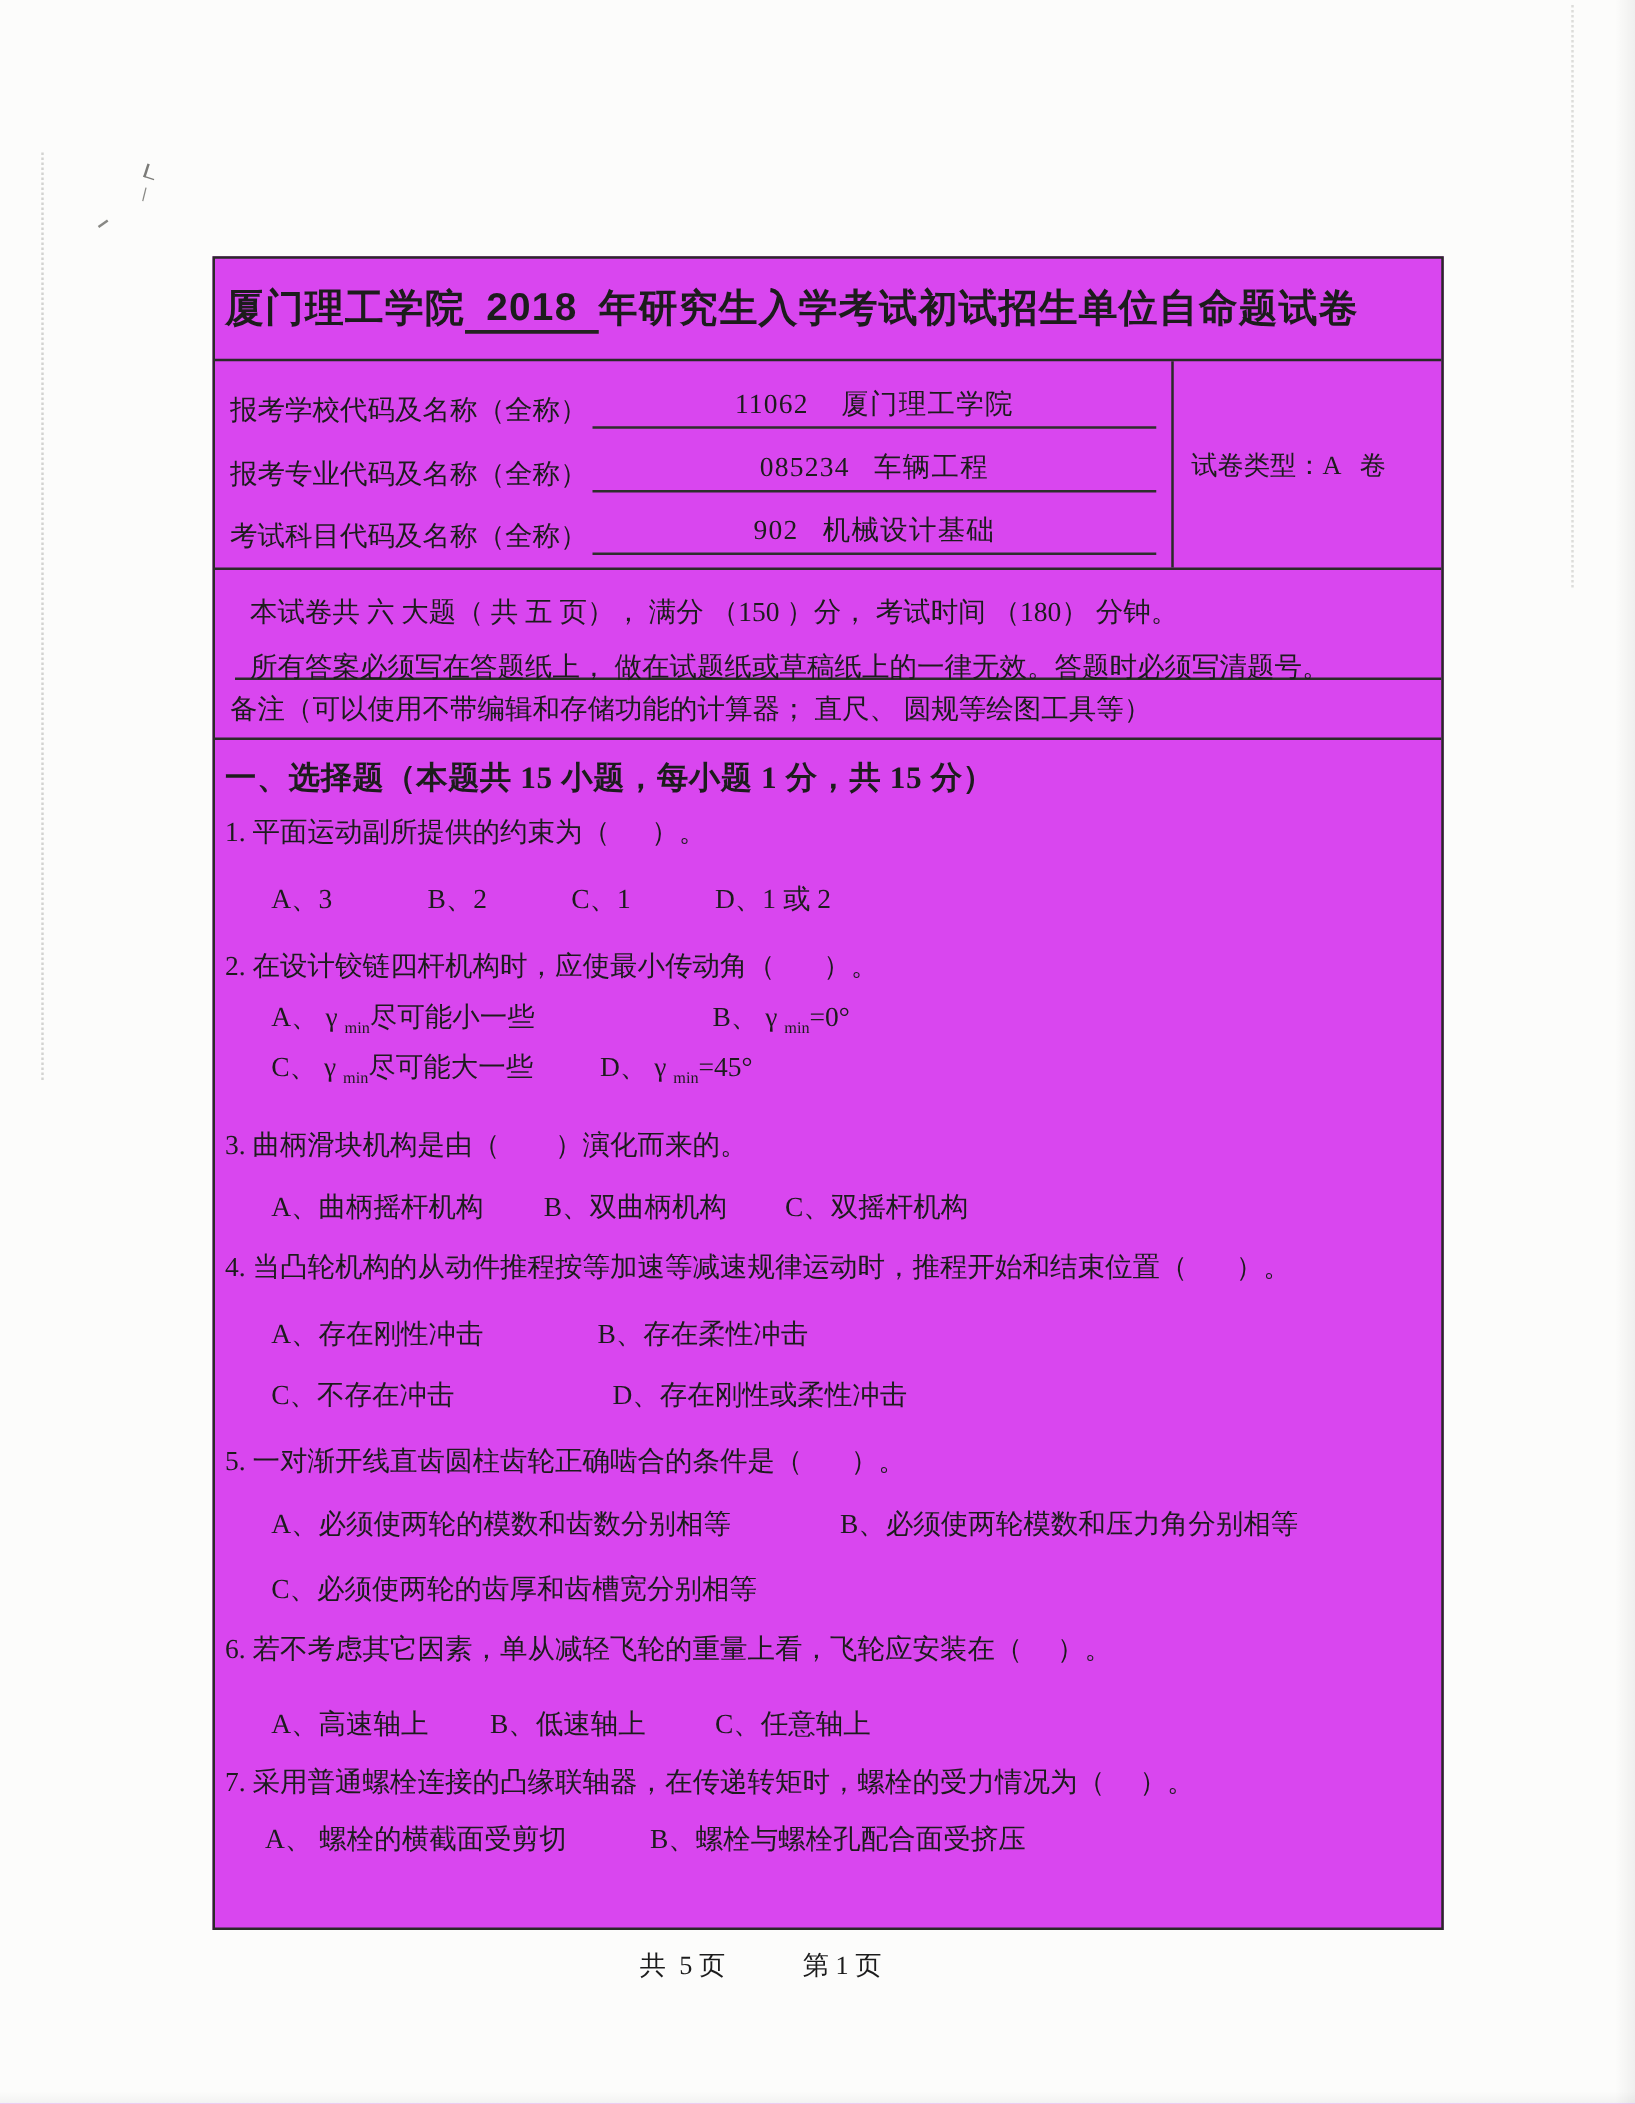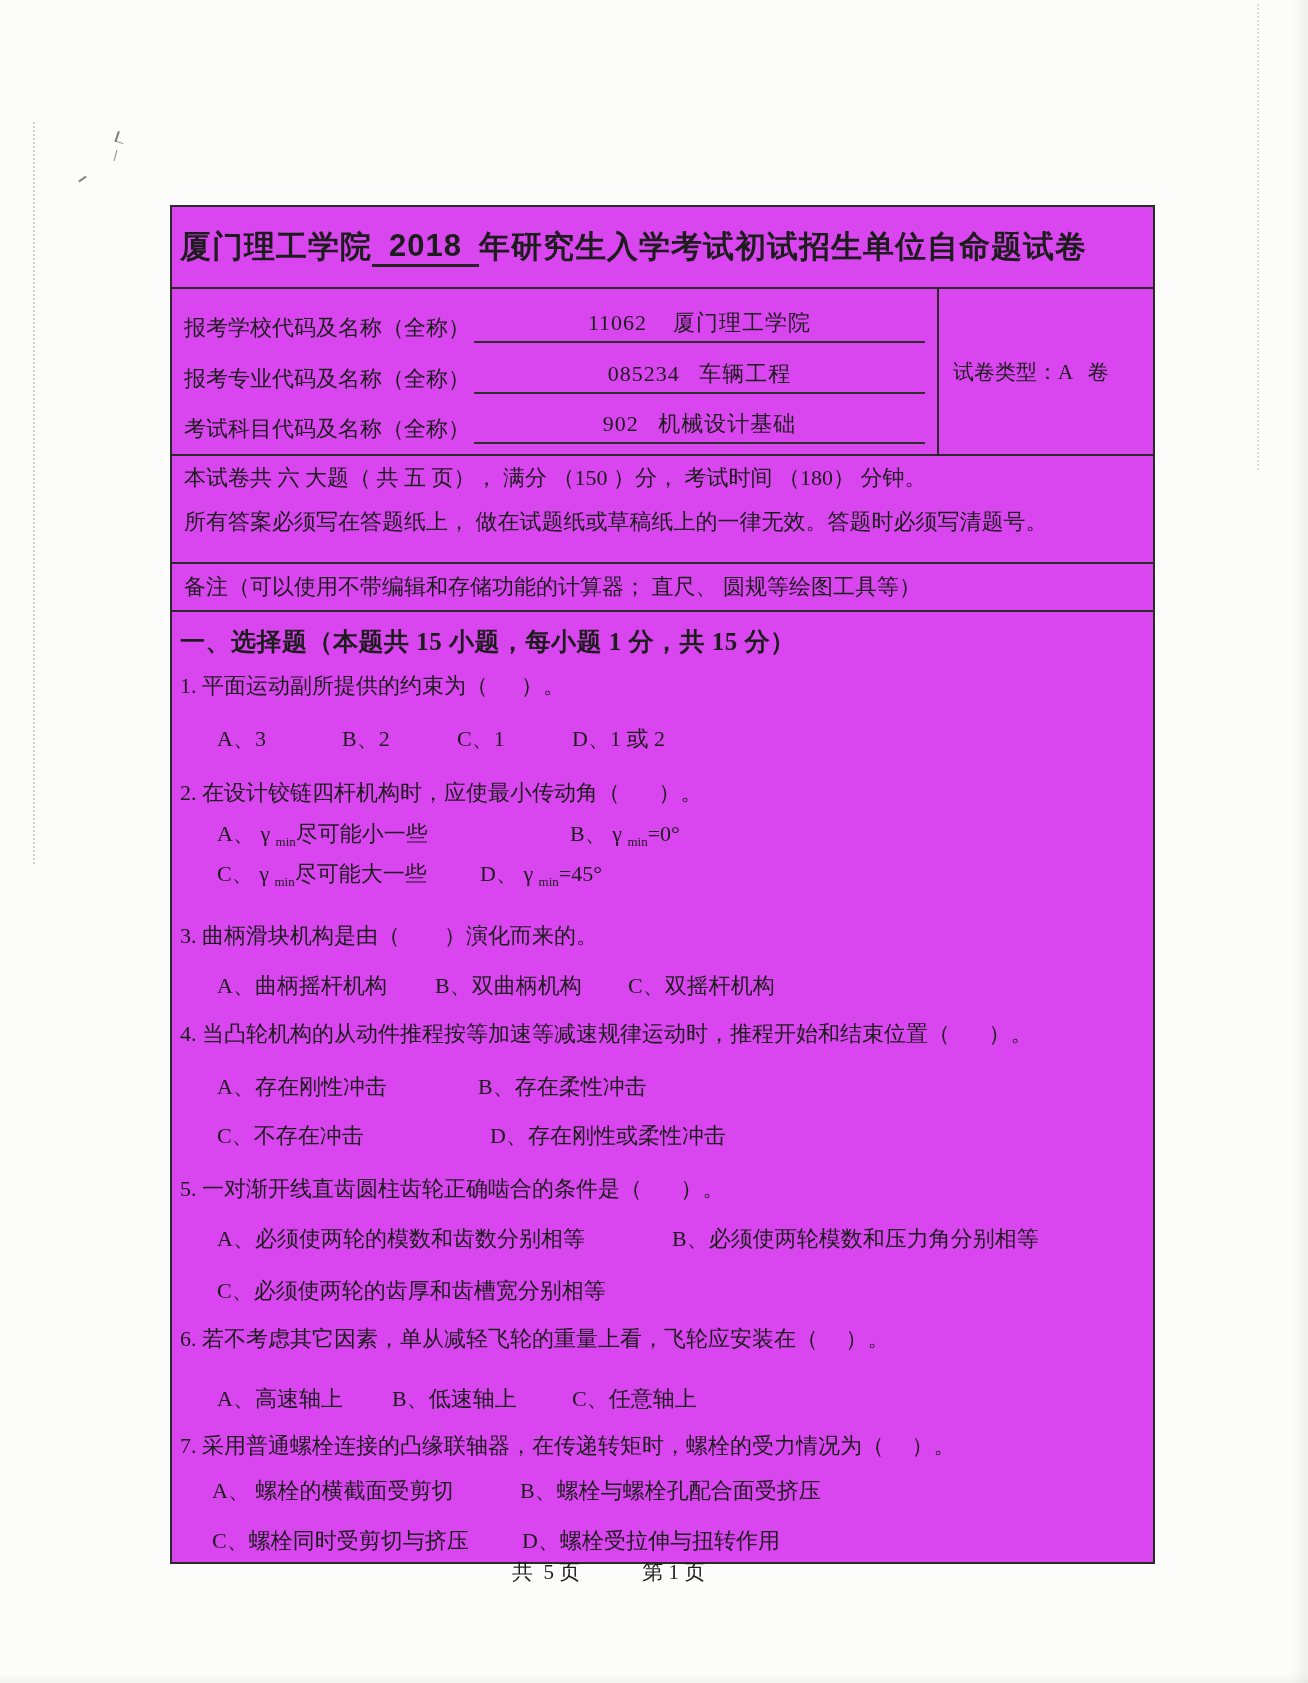--- a/index.html
+++ b/index.html
@@ -44,22 +44,22 @@
   }
   .field{display:flex;align-items:flex-end;font-size:22px;height:46px;}
   .field-label{white-space:pre;padding-bottom:2px;}
   .field-line{
     flex:1;margin:0 12px 2px 4px;border-bottom:2px solid #2e2e2c;
     text-align:center;white-space:pre;padding-bottom:3px;letter-spacing:1px;
   }
   .info-right{flex:1;display:flex;align-items:center;padding-left:14px;
     font-size:21px;white-space:pre;}
 
-  .notice-row{height:108px;border-bottom:2px solid #2a2a28;
-    padding:0 12px;box-sizing:border-box;font-size:22px;}
+  .notice-row{height:88px;border-bottom:2px solid #2a2a28;
+    padding:12px 12px;box-sizing:border-box;font-size:22px;margin-left:16px;}
   .notice-line{height:44px;display:flex;align-items:center;white-space:pre;}
 
   .remark-row{height:46px;border-bottom:2px solid #2a2a28;
     display:flex;align-items:center;padding-left:12px;font-size:22px;white-space:pre;font-family:Liberation Serif, serif;}
 
   .qbody{position:relative;height:950px;}
   .bline{position:absolute;left:8px;right:8px;height:32px;font-size:22px;white-space:pre;}
   .section-heading{
     font-family:Liberation Serif, serif;
     font-weight:700;font-size:25px;letter-spacing:.5px;height:36px;
@@ -170,24 +170,20 @@
       <span class="opt" style="left:37px">A、高速轴上</span>
       <span class="opt" style="left:212px">B、低速轴上</span>
       <span class="opt" style="left:392px">C、任意轴上</span>
     </div>
 
     <div class="bline" style="top:819px">7. 采用普通螺栓连接的凸缘联轴器，在传递转矩时，螺栓的受力情况为（     ）。</div>
     <div class="bline" style="top:864px">
       <span class="opt" style="left:32px">A、 螺栓的横截面受剪切</span>
       <span class="opt" style="left:340px">B、螺栓与螺栓孔配合面受挤压</span>
     </div>
-    <div class="bline" style="top:914px">
-      <span class="opt" style="left:32px">C、螺栓同时受剪切与挤压</span>
-      <span class="opt" style="left:342px">D、螺栓受拉伸与扭转作用</span>
-    </div>
 
   </div>
 </div>
 
 <div class="page-footer">
   <span>共  5 页</span>
   <span class="gap"></span>
   <span>第 1 页</span>
 </div>
 

